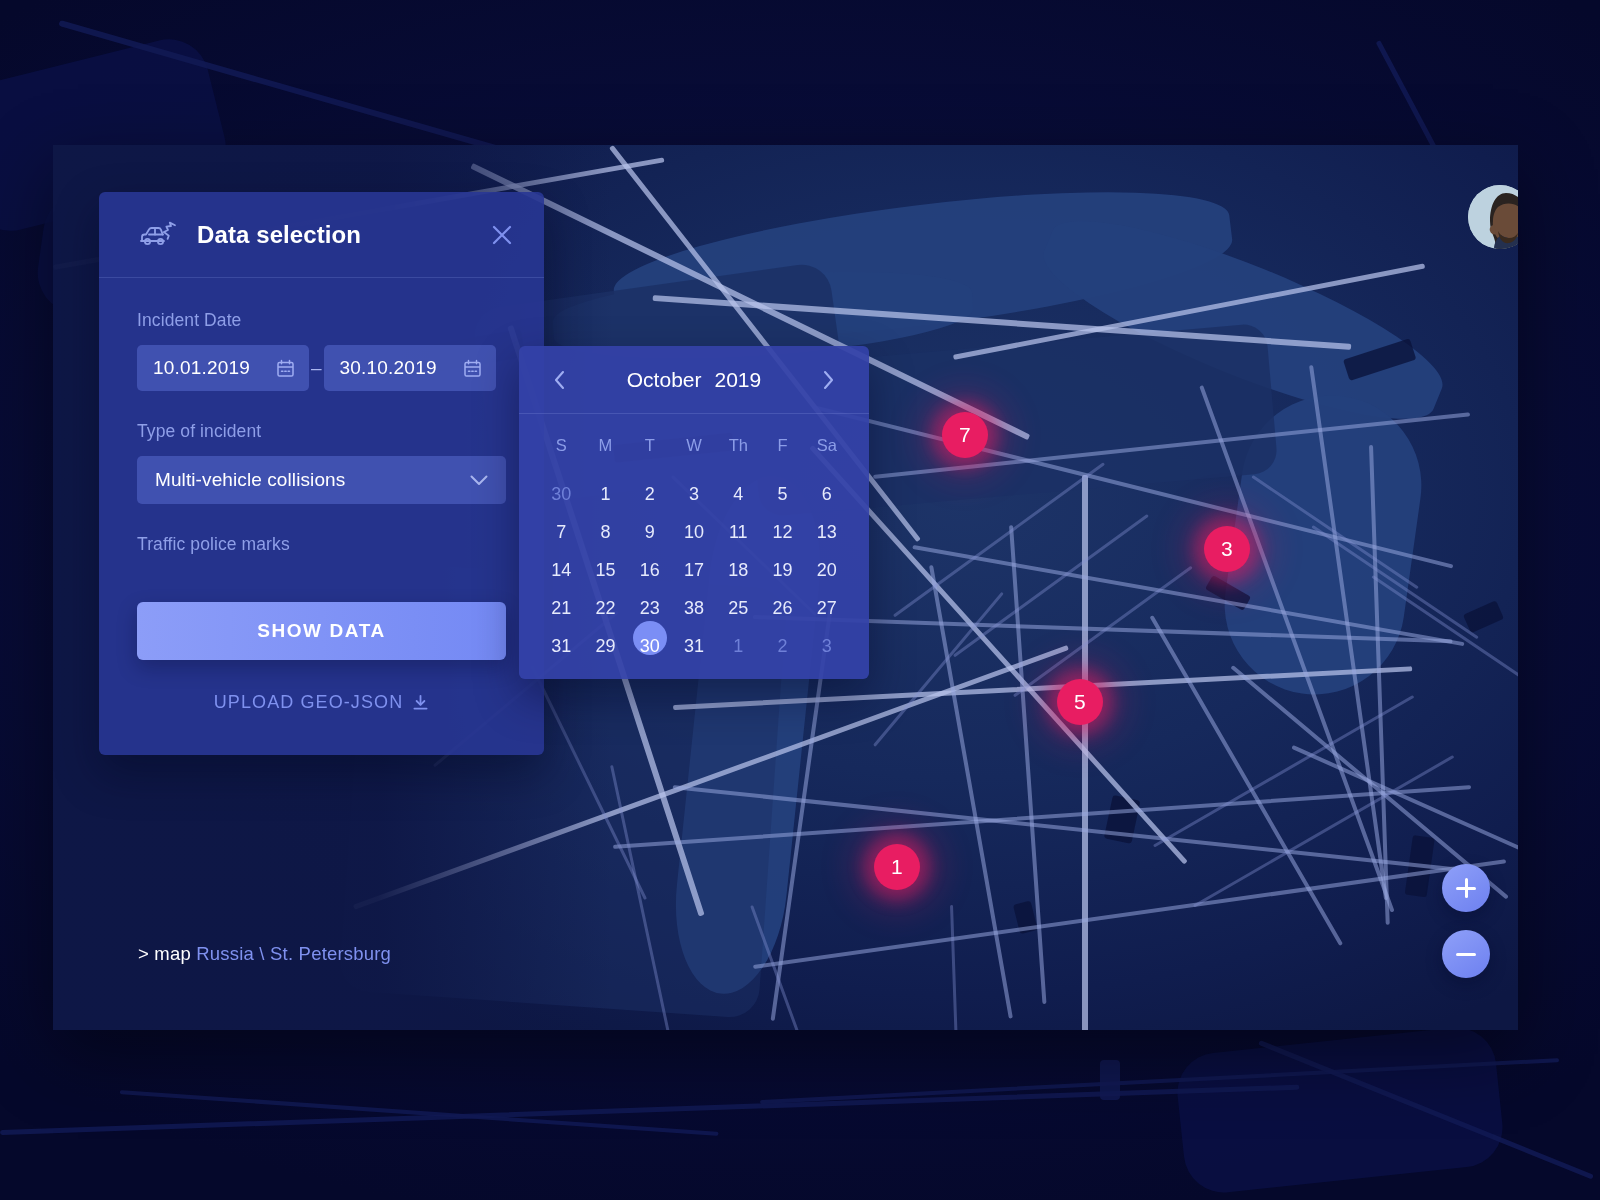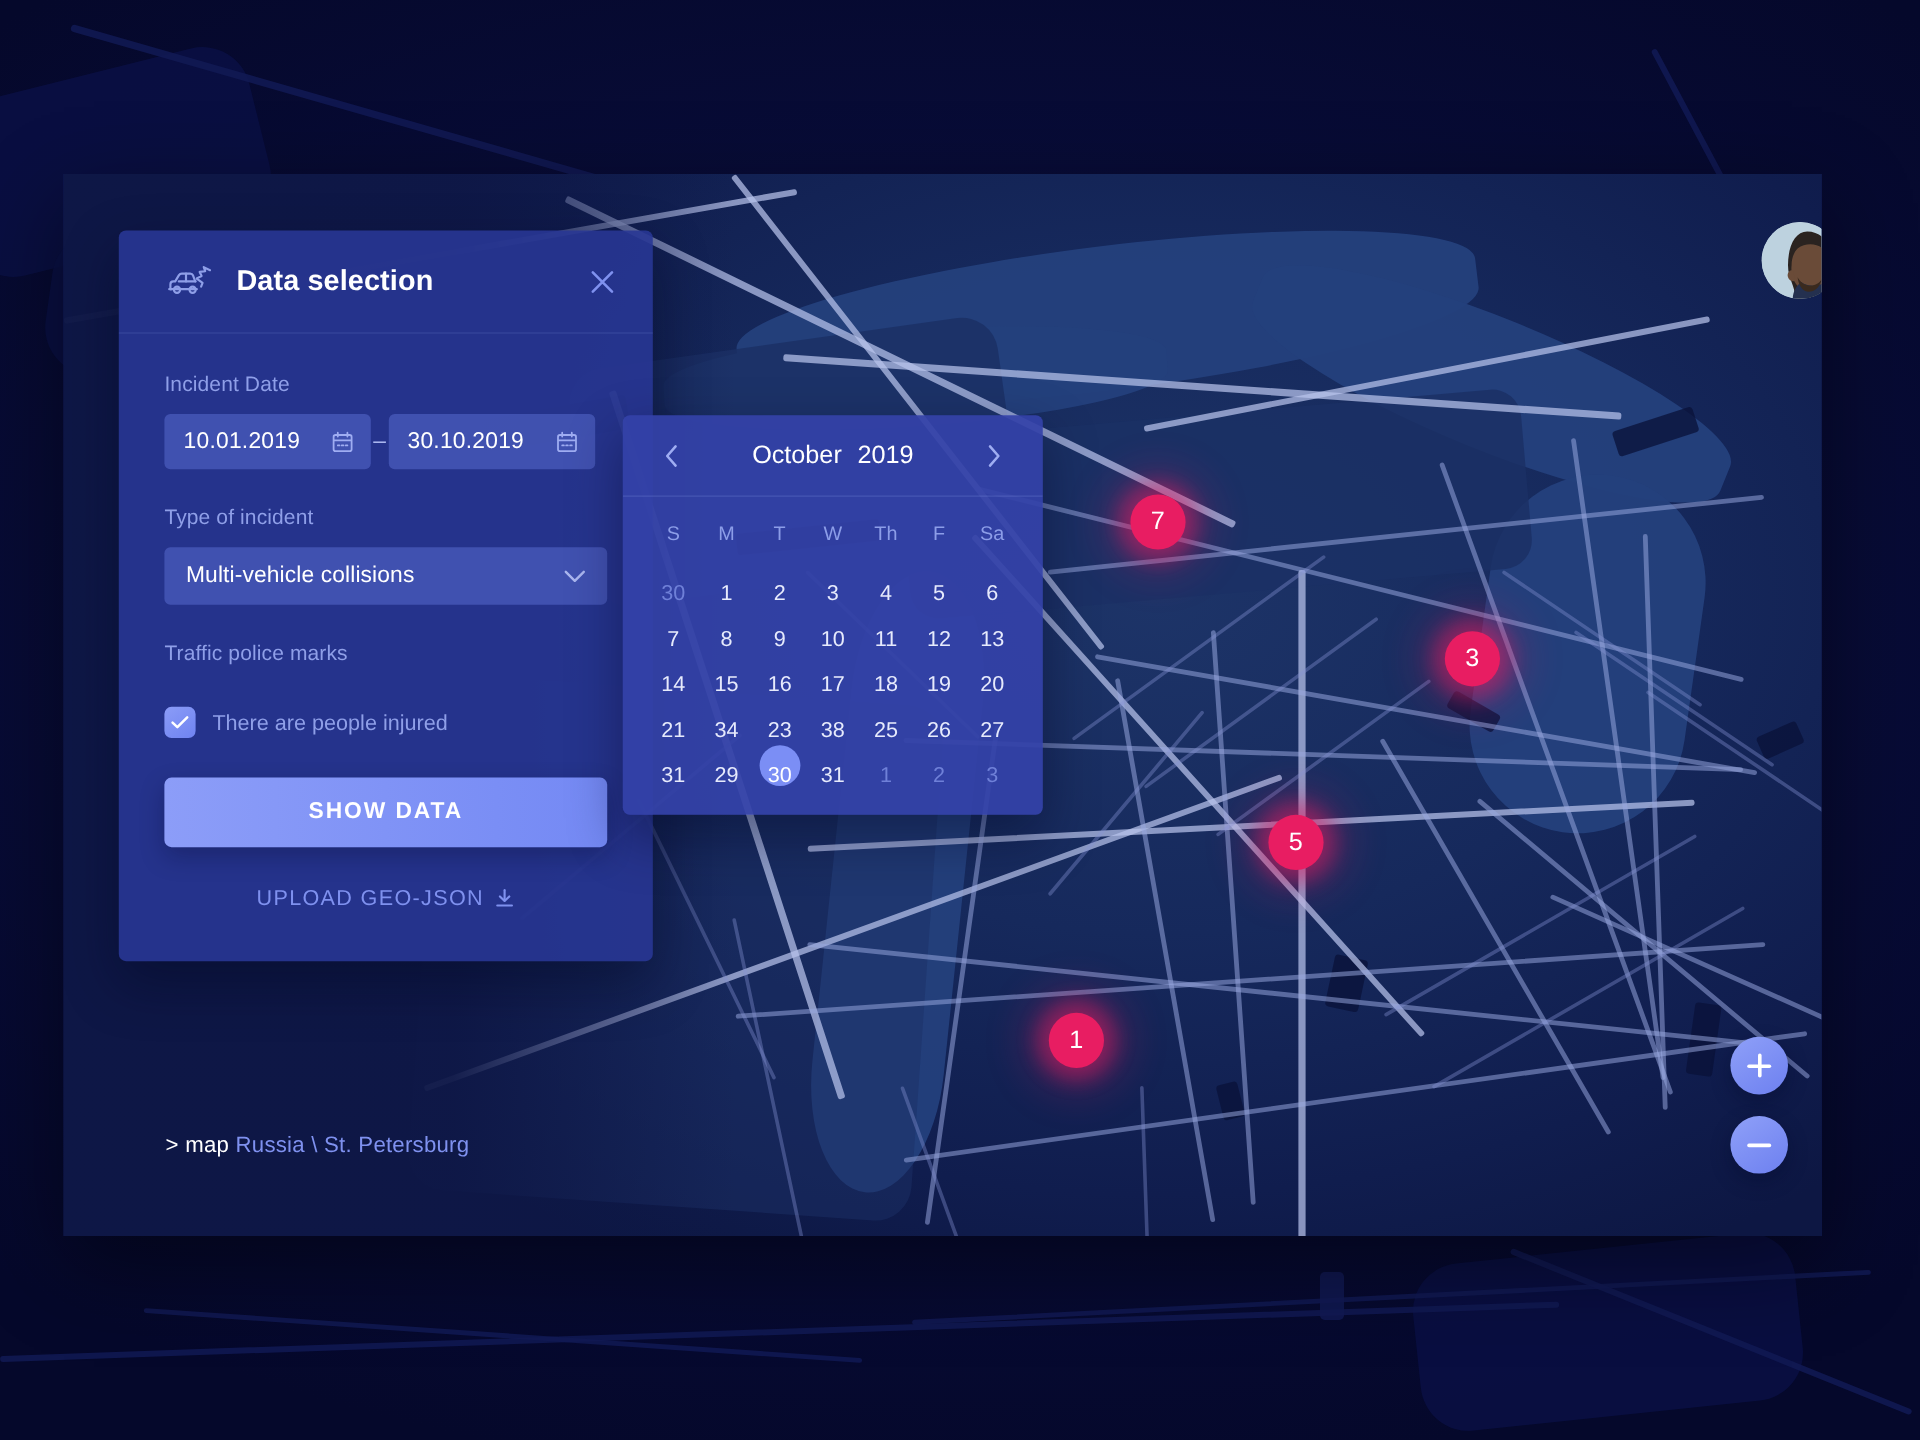--- a/index.html
+++ b/index.html
@@ -440,28 +440,20 @@
           <span class="val">Multi-vehicle collisions</span>
           <span>
             <svg width="18" height="11" viewBox="0 0 18 11">
               <path d="M1.5 1.5 L9 9 L16.5 1.5" fill="none" stroke="#aab6ef" stroke-width="2" stroke-linecap="round" stroke-linejoin="round"></path>
             </svg>
           </span>
         </div>
 
         <div class="field-label spaced">Traffic police marks</div>
 
-        <div class="checkbox-row">
-          <span class="checkbox">
-            <svg width="16" height="12" viewBox="0 0 16 12">
-              <path d="M1.8 6.2 L5.8 10 L14 1.8" fill="none" stroke="#ffffff" stroke-width="2.1" stroke-linecap="round" stroke-linejoin="round"></path>
-            </svg>
-          </span>
-          <span class="checkbox-label">There are people injured</span>
-        </div>
 
         <button class="show-btn">SHOW DATA</button>
 
         <button class="upload-link">
           <span>UPLOAD GEO-JSON</span>
           <span>
             <svg width="17" height="17" viewBox="0 0 17 17" fill="none" stroke="#7f91ef" stroke-width="1.8" stroke-linecap="round" stroke-linejoin="round">
               <path d="M8.5 1.8 v8.6"></path>
               <path d="M4.6 7 L8.5 10.8 L12.4 7"></path>
               <path d="M2.4 14.6 h12.2"></path>
@@ -566,21 +558,21 @@
               </div>
               <div class="cal-cell">
                 <span class="num">20</span>
               </div>
             </div>
             <div class="cal-row">
               <div class="cal-cell">
                 <span class="num">21</span>
               </div>
               <div class="cal-cell">
-                <span class="num">34</span>
+                <span class="num">22</span>
               </div>
               <div class="cal-cell">
                 <span class="num">23</span>
               </div>
               <div class="cal-cell">
                 <span class="num">38</span>
               </div>
               <div class="cal-cell">
                 <span class="num">25</span>
               </div>

